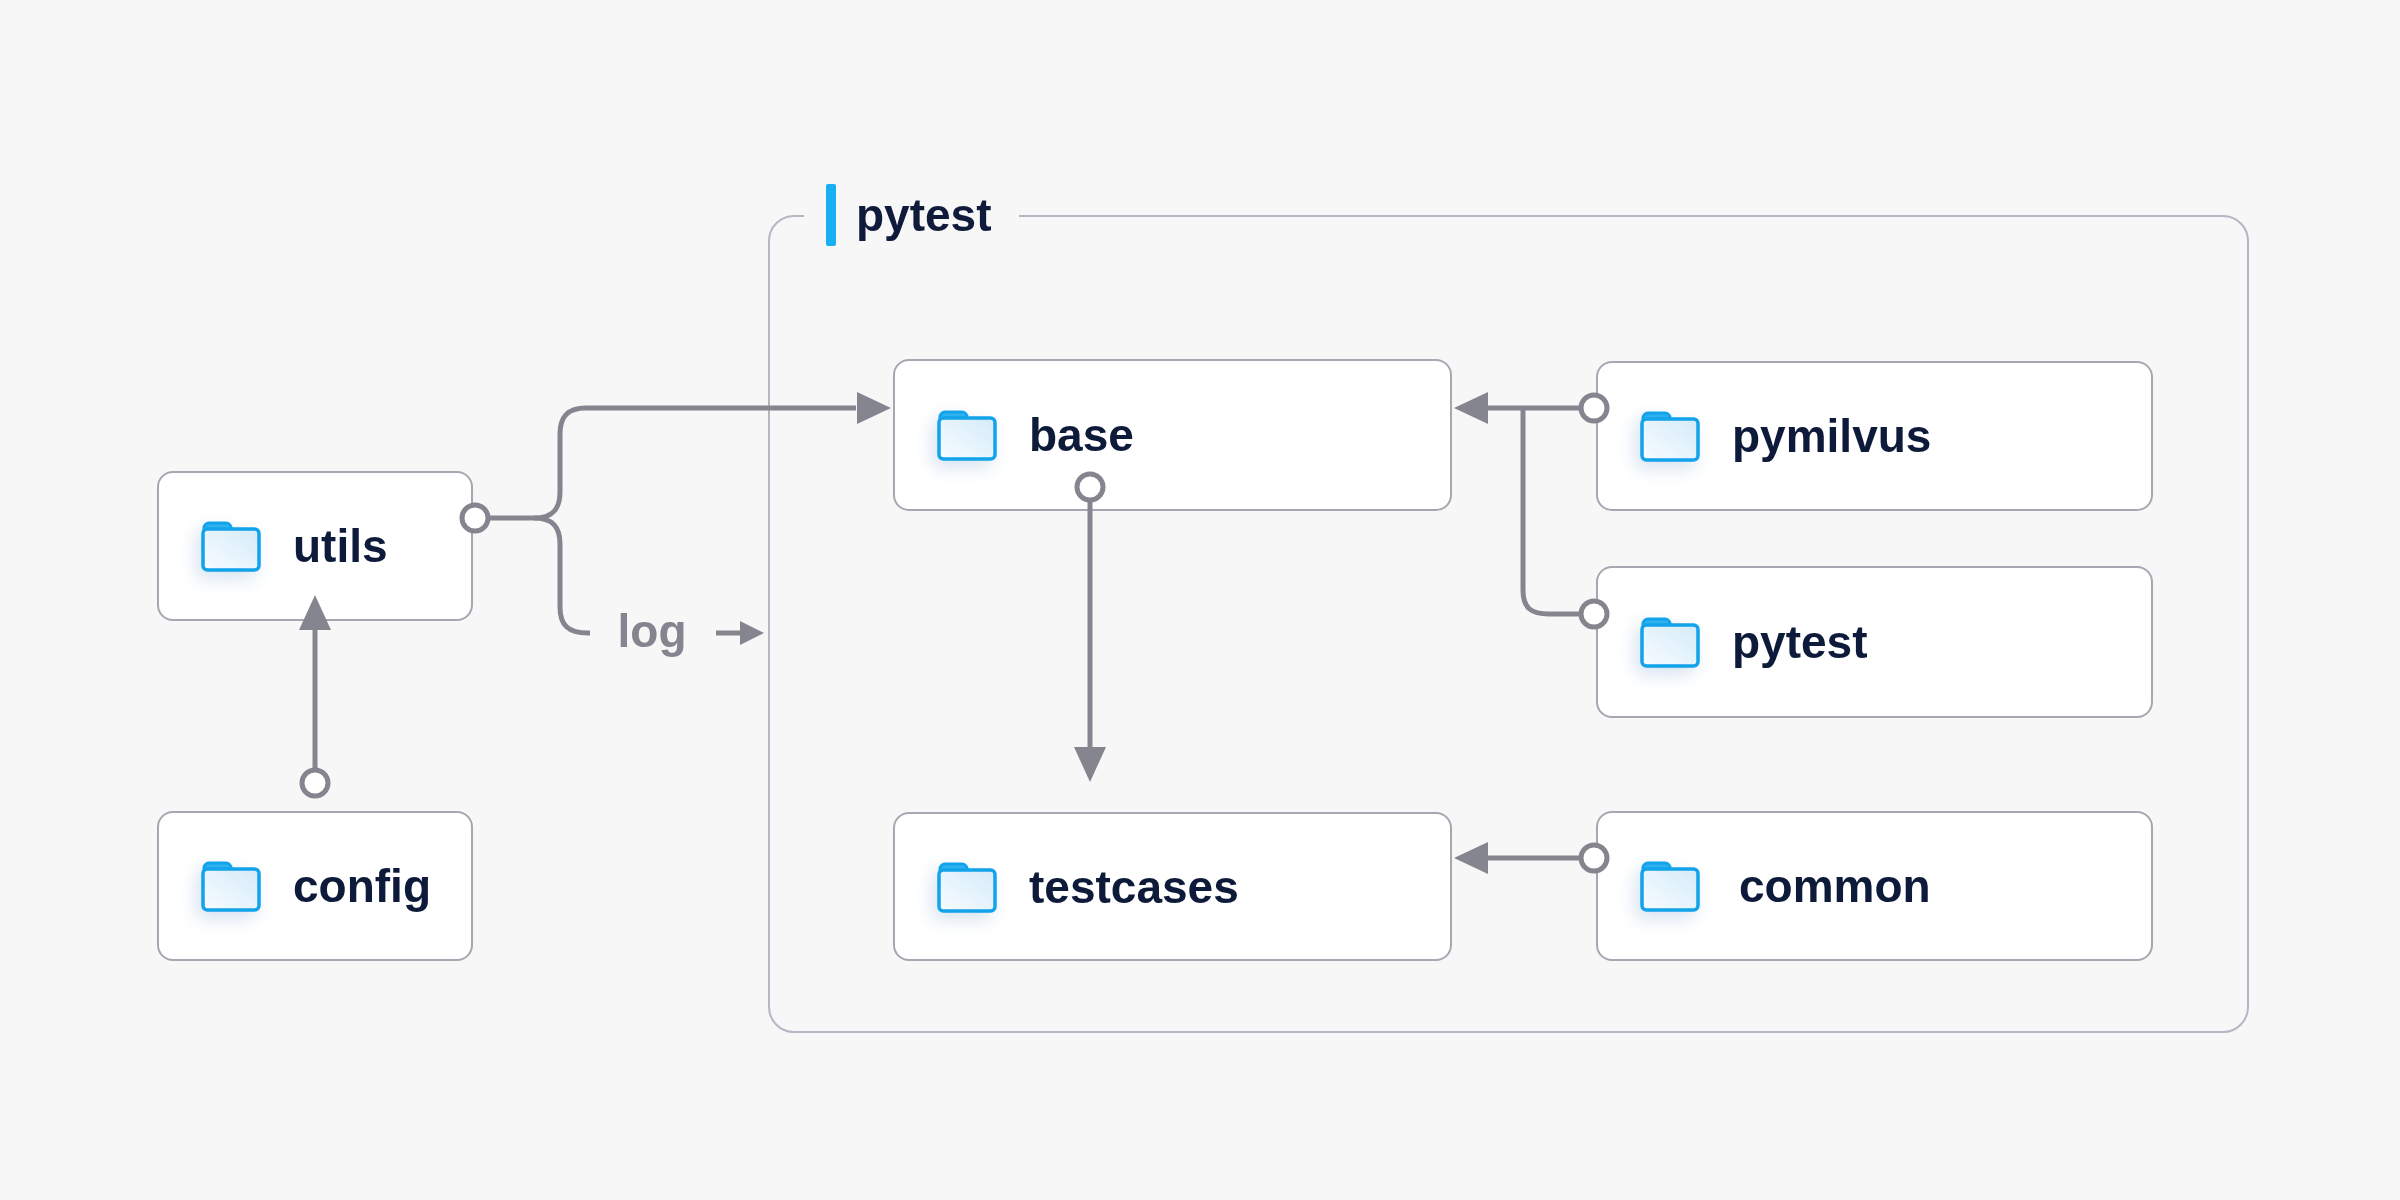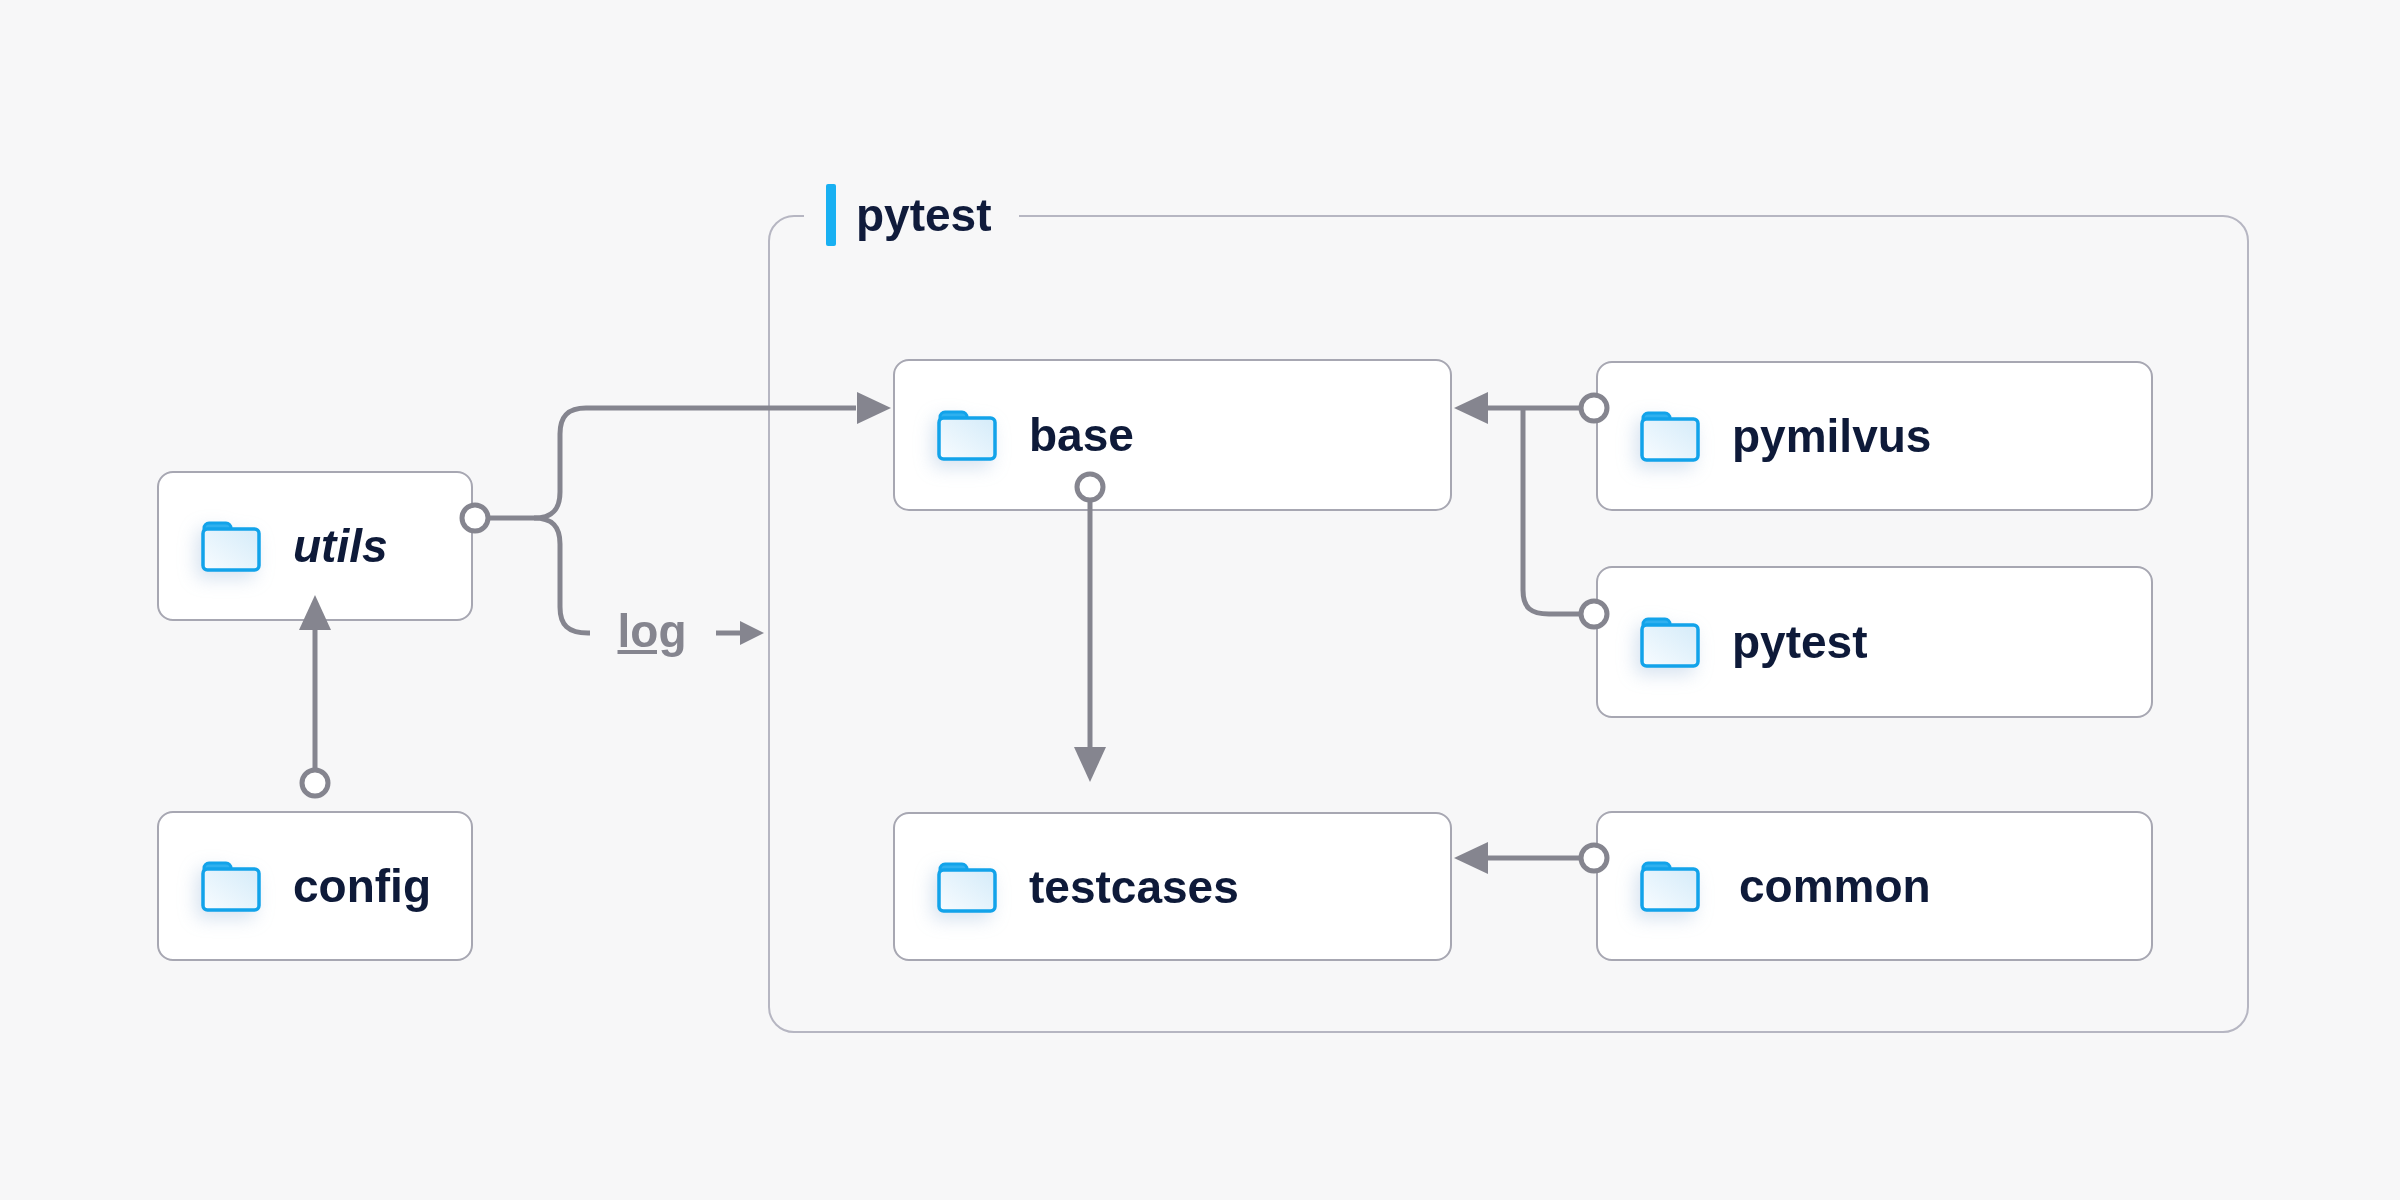--- a/index.html
+++ b/index.html
@@ -39,39 +39,39 @@
     padding-left:40px;gap:30px;
     box-sizing:border-box;
     z-index:2;
     margin-top:28px;
   }
   .node .label{
     font-size:46px;font-weight:bold;color:#0e1a39;white-space:nowrap;
   }
   .node svg.folder{flex:0 0 auto;filter:drop-shadow(-5px 7px 9px rgba(110,155,200,.28));}
 
-  #node-utils    {left:157px; top:443px; width:316px; height:150px;font-style:italic;}
+  #node-utils    {left:157px; top:443px; width:316px; height:150px;}
   #node-config   {left:157px; top:783px; width:316px; height:150px;}
   #node-base     {left:893px; top:331px; width:559px; height:152px;}
   #node-testcases{left:893px; top:784px; width:559px; height:149px;}
   #node-pymilvus {left:1596px;top:333px; width:557px; height:150px;}
   #node-check    {left:1596px;top:538px; width:557px; height:152px;}
   #node-common   {left:1596px;top:783px; width:557px; height:150px;gap:37px;}
 
   
   svg.edges{position:absolute;left:0;top:0;z-index:3;pointer-events:none;}
   .edge-line{fill:none;stroke:#85858f;stroke-width:5;}
   .edge-arrow{fill:#85858f;stroke:none;}
   .edge-dot{fill:#ffffff;stroke:#85858f;stroke-width:5;}
 
   
   .edge-label{
     position:absolute;left:596px;top:604px;width:112px;
     text-align:center;
-    font-size:46px;font-weight:600;color:#85858f;z-index:3;text-decoration:underline;
+    font-size:46px;font-weight:600;color:#85858f;z-index:3;
   }
 </style>
 </head>
 <body>
 
 <div class="stage">
 
   <div class="group-box"></div>
   <div class="group-label">
     <span class="accent-bar"></span>

